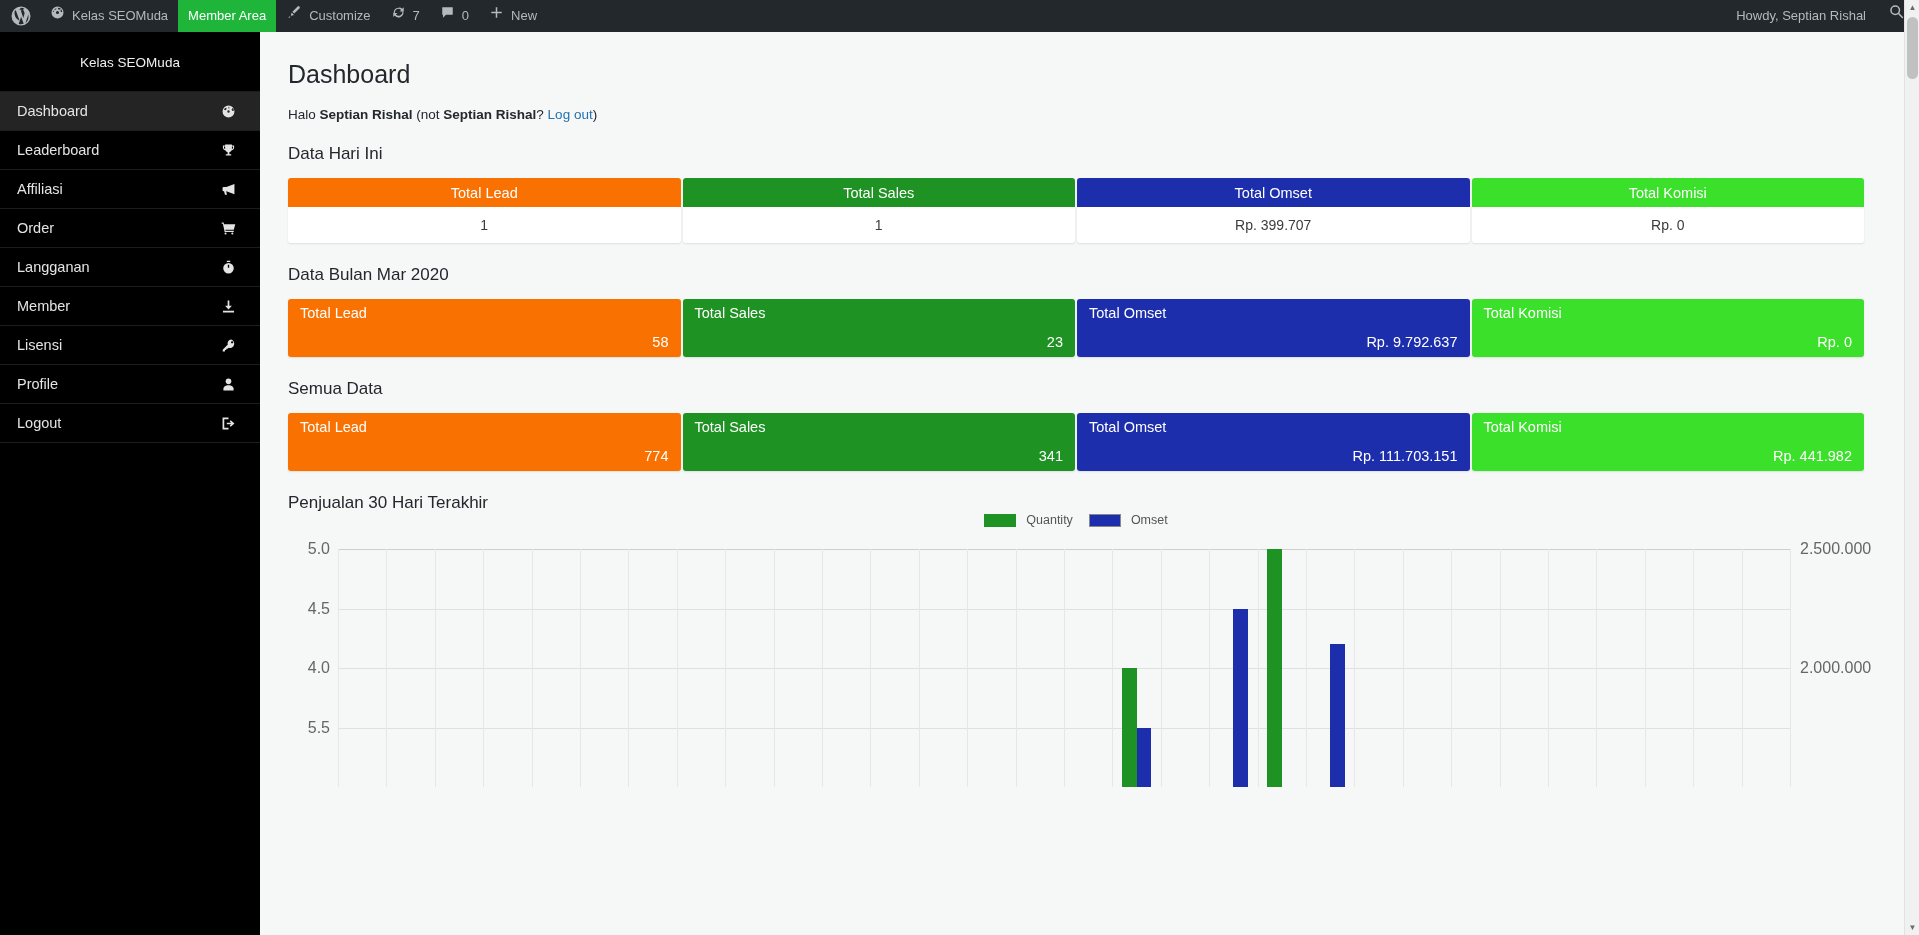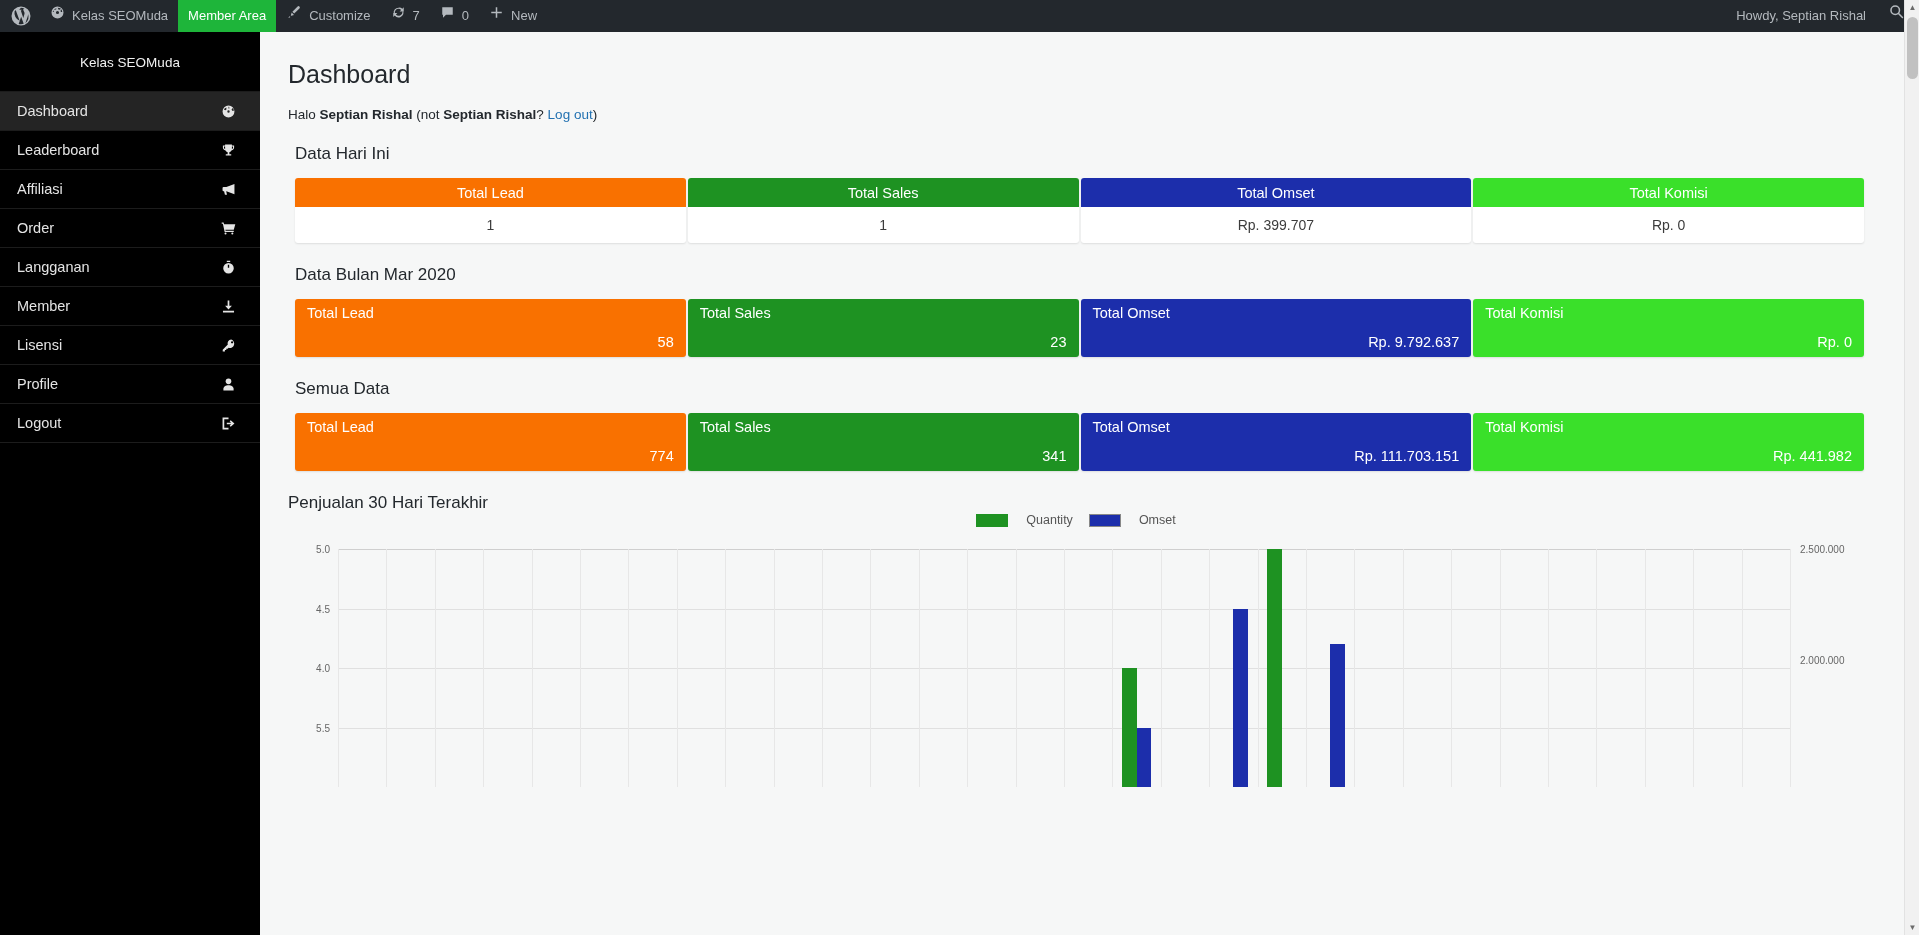--- a/index.html
+++ b/index.html
@@ -93,21 +93,21 @@
   }
   .greeting b { font-weight: bold; }
   .greeting a { color: #2271b1; text-decoration: none; cursor: pointer; }
 
   h2.section-title {
     font-size: 17px; font-weight: normal;
     color: #23282d;
     margin-bottom: 14px;
     margin-top: 0;
   }
-  .section { margin-bottom: 22px; margin-left: 7px; }
+  .section { margin-bottom: 22px; }
 
   .card-row {
     display: flex;
     gap: 2px;
   }
   .card { flex: 1 1 0; }
 
   
   .card-split {
     background: #fff;
@@ -150,21 +150,21 @@
     height: 260px;
     margin-top: 10px;
   }
   .legend {
     position: absolute;
     top: -14px; left: 0; right: 0;
     display: flex; justify-content: center; align-items: center;
     gap: 16px;
     font-size: 12.5px; color: #555;
   }
-  .legend-item { display: flex; align-items: center; gap: 18px; cursor: pointer; justify-content: flex-end; }
+  .legend-item { display: flex; align-items: center; gap: 10px; cursor: pointer; justify-content: flex-end; }
   .legend-swatch {
     width: 32px; height: 13px;
     display: inline-block;
   }
   .plot {
     position: absolute;
     left: 50px; right: 74px;
     top: 22px; bottom: 0;
     background: #f6f7f7;
   }
@@ -172,21 +172,21 @@
     position: absolute; left: 0; right: 0;
     height: 1px; background: #e0e0e0;
   }
   .gridline-h.top { background: #cfcfcf; }
   .gridline-v {
     position: absolute; top: 0; bottom: 0;
     width: 1px; background: #e7e7e7;
   }
   .ytick {
     position: absolute;
-    font-size: 10px; color: #666;
+    font-size: 16px; color: #666;
     transform: translateY(-50%);
     white-space: nowrap;
   }
   .ytick.left { right: 100%; padding-right: 8px; text-align: right; }
   .ytick.right { left: 100%; padding-left: 10px; text-align: left; }
   .bar {
     position: absolute;
     bottom: 0;
   }
   .bar.q { background: #1e9222; }
@@ -465,21 +465,21 @@
       <div class="plot" id="plot">
           <div class="gridline-h top" style="top: 0px;"></div>
           <div class="ytick left" style="top: 0px;">5.0</div>
           <div class="gridline-h" style="top: 59.5px;"></div>
           <div class="ytick left" style="top: 59.5px;">4.5</div>
           <div class="gridline-h" style="top: 119px;"></div>
           <div class="ytick left" style="top: 119px;">4.0</div>
           <div class="gridline-h" style="top: 178.5px;"></div>
           <div class="ytick left" style="top: 178.5px;">5.5</div>
           <div class="ytick right" style="top: 0px;">2.500.000</div>
-          <div class="ytick right" style="top: 111px;">2.000.000</div>
+          <div class="ytick right" style="top: 119px;">2.000.000</div>
           <div class="gridline-v" style="left: 0px;"></div>
           <div class="gridline-v" style="left: 48px;"></div>
           <div class="gridline-v" style="left: 97px;"></div>
           <div class="gridline-v" style="left: 145px;"></div>
           <div class="gridline-v" style="left: 194px;"></div>
           <div class="gridline-v" style="left: 242px;"></div>
           <div class="gridline-v" style="left: 290px;"></div>
           <div class="gridline-v" style="left: 339px;"></div>
           <div class="gridline-v" style="left: 387px;"></div>
           <div class="gridline-v" style="left: 436px;"></div>

